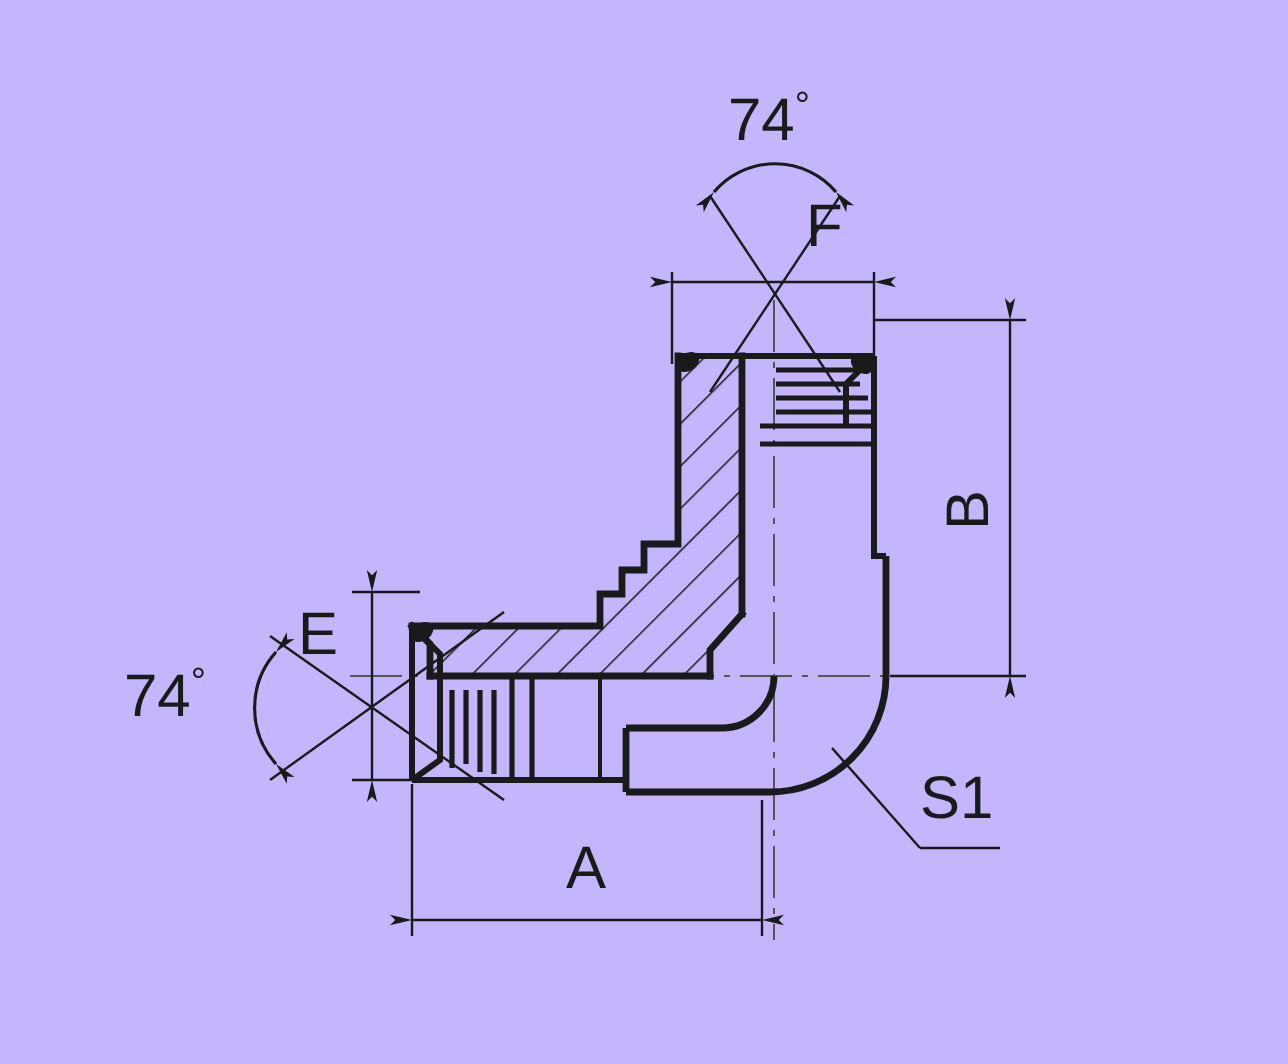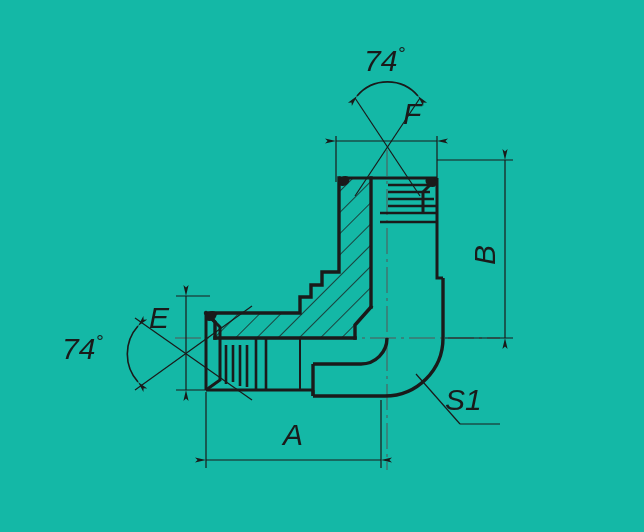--- a/index.html
+++ b/index.html
@@ -1,22 +1,21 @@
 <!DOCTYPE html>
 <html><head>
 <meta charset="utf-8">
 <style>
   html,body{margin:0;padding:0;background:#ffffff;}
   #stage{
     position:relative;
     width:644px;height:532px;
-    background:#14b8a6;
+    background:#c4b5fd;
     font-family:"Liberation Sans", sans-serif;
     overflow:hidden;
-    font-style:italic;
   }
   #stage svg{position:absolute;left:0;top:0;}
   .lbl{
     position:absolute;
     color:#1a1a1a;
     font-family:"Liberation Sans", sans-serif;
     font-weight:400;
     white-space:nowrap;
     line-height:1;
     user-select:none;
@@ -220,15 +219,15 @@
   <div class="lbl lbl-dim rot90" style="left:470px;top:265px;">B</div>
 
   <div class="lbl lbl-dim" style="left:149px;top:303px;">E</div>
 
   <div class="lbl lbl-big" style="left:62px;top:332px;">
     <span>74</span><span class="deg">°</span>
   </div>
 
   <div class="lbl lbl-dim" style="left:283px;top:420px;">A</div>
 
-  <div class="lbl lbl-dim" style="left:445px;top:385px;">S1</div>
+  <div class="lbl lbl-dim" style="left:460px;top:385px;">S1</div>
 
 </div>
 
 </body></html>

